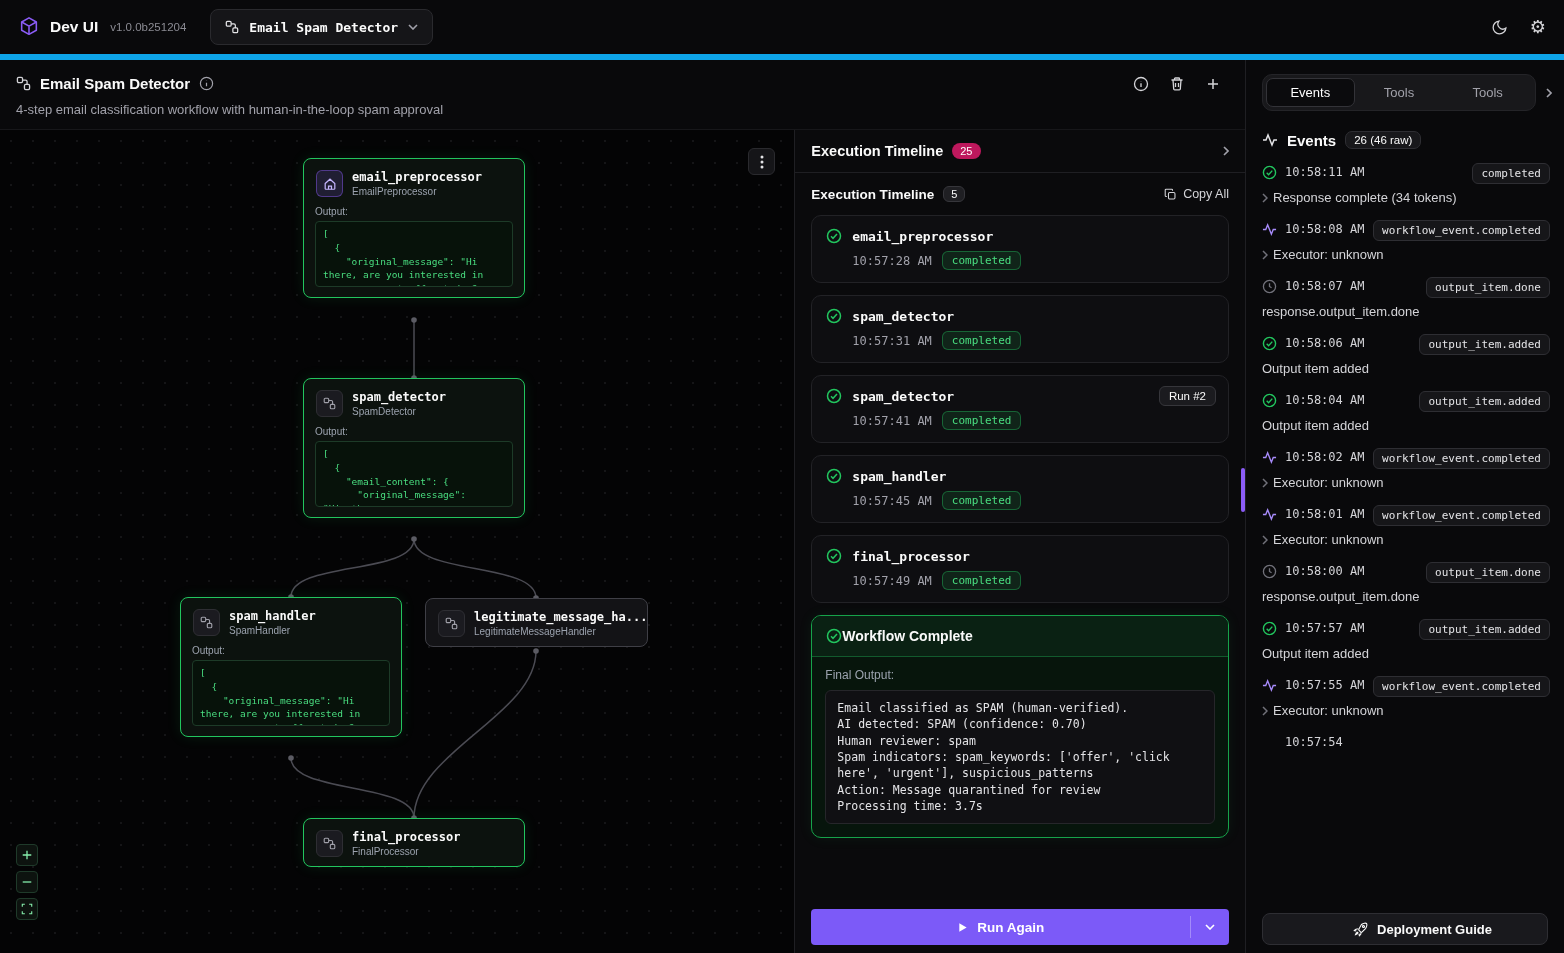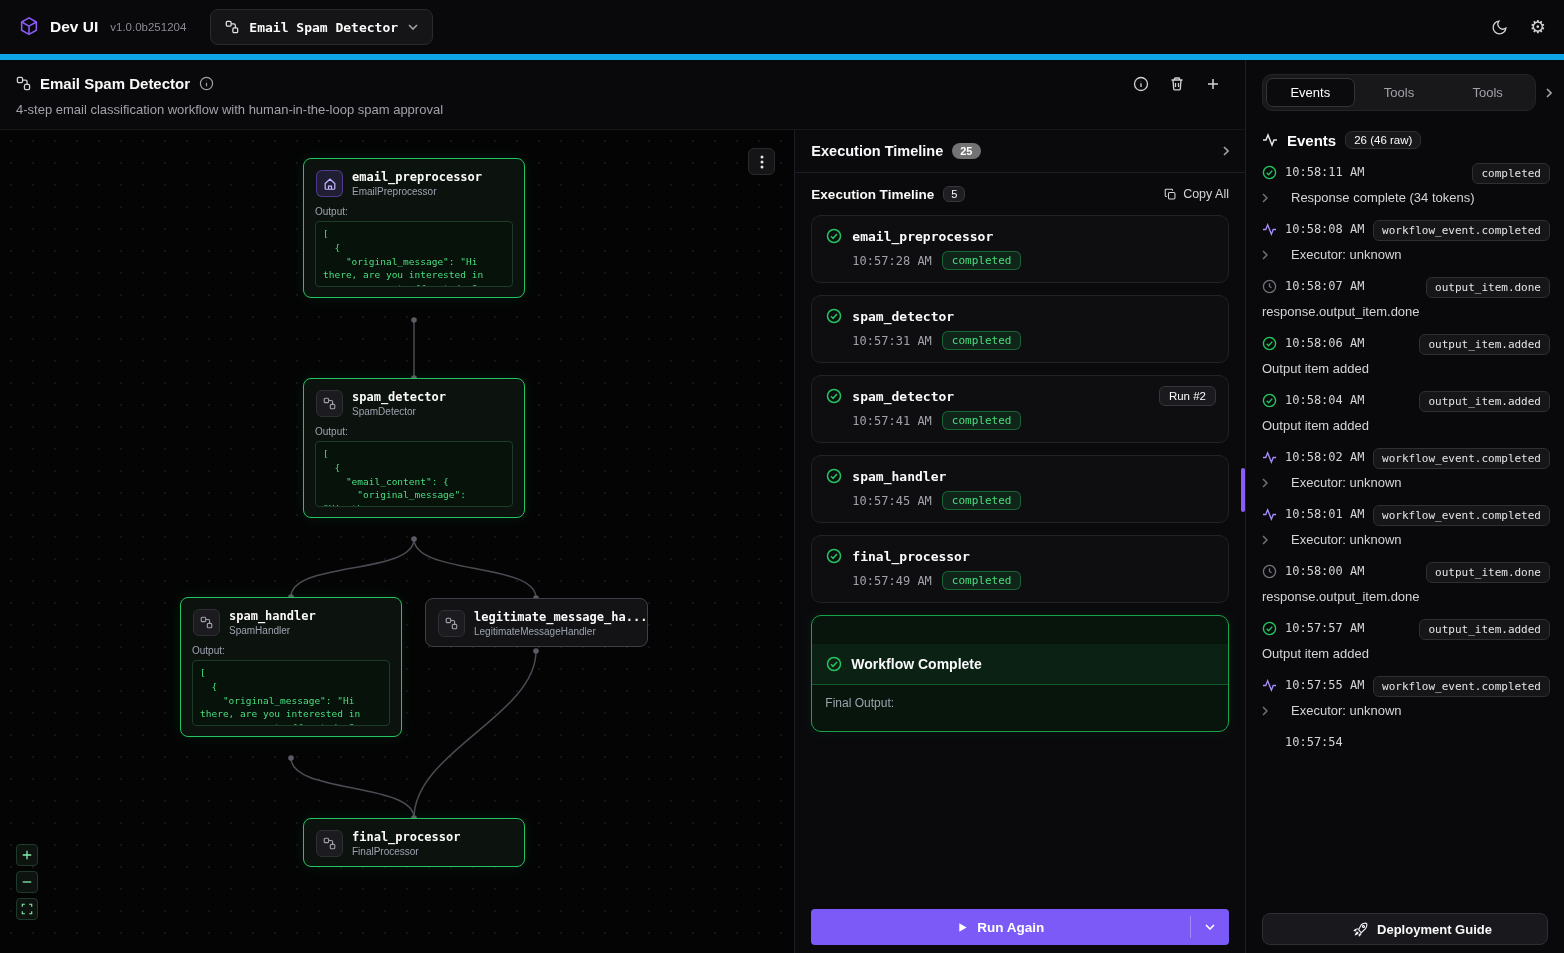--- a/index.html
+++ b/index.html
@@ -74,21 +74,21 @@
                  background:#151518; border:1px solid #2a2a2e; display:flex; align-items:center;
                  justify-content:center; color:#e4e4e7; }
   .zoom-ctrls { position:absolute; left:16px; top:714px; display:flex; flex-direction:column; gap:5px; }
   .zoom-btn { width:22px; height:22px; border-radius:4px; background:#0d130f; border:1px solid #1f3a2a;
               color:#86efac; display:flex; align-items:center; justify-content:center; font-size:14px; }
 
   
   .timeline { width:450px; display:flex; flex-direction:column; background:#0a0a0c; min-height:0; }
   .tl-header { display:flex; align-items:center; gap:9px; padding:13px 16px; border-bottom:1px solid #1f1f23; }
   .tl-header .t { font-size:14.5px; font-weight:bold; }
-  .badge-purple { background:#737373; color:#fff; font-size:11px; font-weight:bold;
+  .badge-purple { background:#be185d; color:#fff; font-size:11px; font-weight:normal;
                   border-radius:999px; padding:2px 8px; }
   .tl-header .sp { flex:1; }
   .tl-section { display:flex; align-items:center; gap:9px; padding:13px 16px 11px; }
   .tl-section .t { font-size:13.5px; font-weight:bold; }
   .badge-dark { background:#1f1f23; border:1px solid #36363b; color:#fafafa; font-size:11px;
                 border-radius:6px; padding:1px 7px; }
   .tl-section .sp { flex:1; }
   .copy-all { display:flex; align-items:center; gap:6px; color:#d4d4d8; font-size:12.5px; }
   .tl-list { flex:1; min-height:0; overflow:hidden; padding:2px 16px 0; }
   .tl-item { position:relative; background:#0e0e11; border:1px solid #222226; border-radius:10px;
@@ -97,22 +97,22 @@
   .tl-item-name { font-family:"DejaVu Sans Mono", monospace; font-size:13px; font-weight:bold; }
   .tl-item-sub { display:flex; align-items:center; gap:10px; margin:7px 0 0 26px; }
   .tl-time { font-family:"DejaVu Sans Mono", monospace; font-size:12px; color:#a1a1aa; }
   .badge-completed { font-family:"DejaVu Sans Mono", monospace; font-size:11px; color:#4ade80;
                      background:rgba(34,197,94,.12); border:1px solid rgba(34,197,94,.4);
                      border-radius:6px; padding:2px 9px; }
   .badge-run { position:absolute; top:10px; right:12px; background:#1b1b1f; border:1px solid #36363b;
                color:#fafafa; font-size:11.5px; border-radius:6px; padding:3px 9px; }
   .wf-complete { border:1px solid #16a34a; border-radius:10px; overflow:hidden; background:#07150c;
                  box-shadow:0 0 14px rgba(34,197,94,.08); }
-  .wfc-head { display:flex; align-items:center; gap:9px; padding:12px 14px; background:#0a2113;
-              border-bottom:1px solid rgba(34,197,94,.35); font-size:14px; font-weight:bold;margin-top:28px; }
+  .wfc-head { display:flex; align-items:center; gap:0; padding:12px 14px; background:#0a2113;
+              border-bottom:1px solid rgba(34,197,94,.35); font-size:14px; font-weight:bold; }
   .wfc-body { padding:11px 13px 13px; }
   .wfc-label { font-size:12px; color:#9ca3af; margin-bottom:8px; }
   .wfc-code { background:#101013; border:1px solid #26262a; border-radius:6px; padding:9px 11px;
               font-family:"DejaVu Sans Mono", monospace; font-size:11.5px; line-height:1.42;
               color:#e4e4e7; white-space:pre-wrap; }
   .run-row { padding:10px 16px 8px; }
   .run-again { display:flex; align-items:stretch; width:100%; height:36px; background:#7c5af8;
                border-radius:4px; color:#fff; overflow:hidden; }
   .run-main { flex:1; display:flex; align-items:center; justify-content:center; gap:9px;
               font-size:13.5px; font-weight:bold; }
@@ -137,21 +137,21 @@
   .event-icon { width:15px; height:15px; flex:none; margin-top:2px; }
   .event-icon svg { display:none; width:15px; height:15px; }
   .event-icon.k-check .ic-check { display:block; }
   .event-icon.k-activity .ic-activity { display:block; }
   .event-icon.k-clock .ic-clock { display:block; }
   .event-time { flex:1; font-family:"DejaVu Sans Mono", monospace; font-size:12px; color:#d4d4d8;
                 line-height:1.35; padding-top:1px; }
   .event-badge { flex:none; font-family:"DejaVu Sans Mono", monospace; font-size:11px; color:#e4e4e7;
                  background:#161619; border:1px solid #2e2e33; border-radius:6px; padding:3px 8px;
                  white-space:nowrap; }
-  .event-detail { display:flex; align-items:center; gap:23px; margin-top:6px; color:#d4d4d8; font-size:13px; }
+  .event-detail { display:flex; align-items:center; gap:5px; margin-top:6px; color:#d4d4d8; font-size:13px; }
   .event-detail .chev { color:#71717a; display:flex; }
   .deploy-row { padding:6px 16px 8px; }
   .deploy-btn { display:flex; align-items:center; justify-content:center; gap:9px; width:100%;
                 height:32px; background:#19191d; border:1px solid #2e2e33; border-radius:8px;
                 color:#fafafa; font-size:13px; font-weight:bold;padding-left:35px; }
 </style>
 </head>
 <body>
 
 <header class="topbar">
@@ -510,20 +510,26 @@
               <span>
                 <svg viewBox="0 0 16 16" width="16" height="16" fill="none" stroke="#22c55e" stroke-width="1.5">
                     <circle cx="8" cy="8" r="6.5"></circle>
                     <path d="M5 8.3l2 2 4-4.3"></path>
                   </svg>
               </span>
               <span>Workflow Complete</span>
             </div>
             <div class="wfc-body">
               <div class="wfc-label">Final Output:</div>
+              <div class="wfc-code">Email classified as SPAM (human-verified).
+AI detected: SPAM (confidence: 0.70)
+Human reviewer: spam
+Spam indicators: spam_keywords: ['offer', 'click here', 'urgent'], suspicious_patterns
+Action: Message quarantined for review
+Processing time: 3.7s</div>
             </div>
           </div>
         </div>
 
         <div class="run-row">
           <div class="run-again">
             <button class="run-main">
               <span>
                 <svg viewBox="0 0 12 12" width="11" height="11">
                     <path d="M2.5 1.3l8 4.7-8 4.7z" fill="currentColor"></path>

